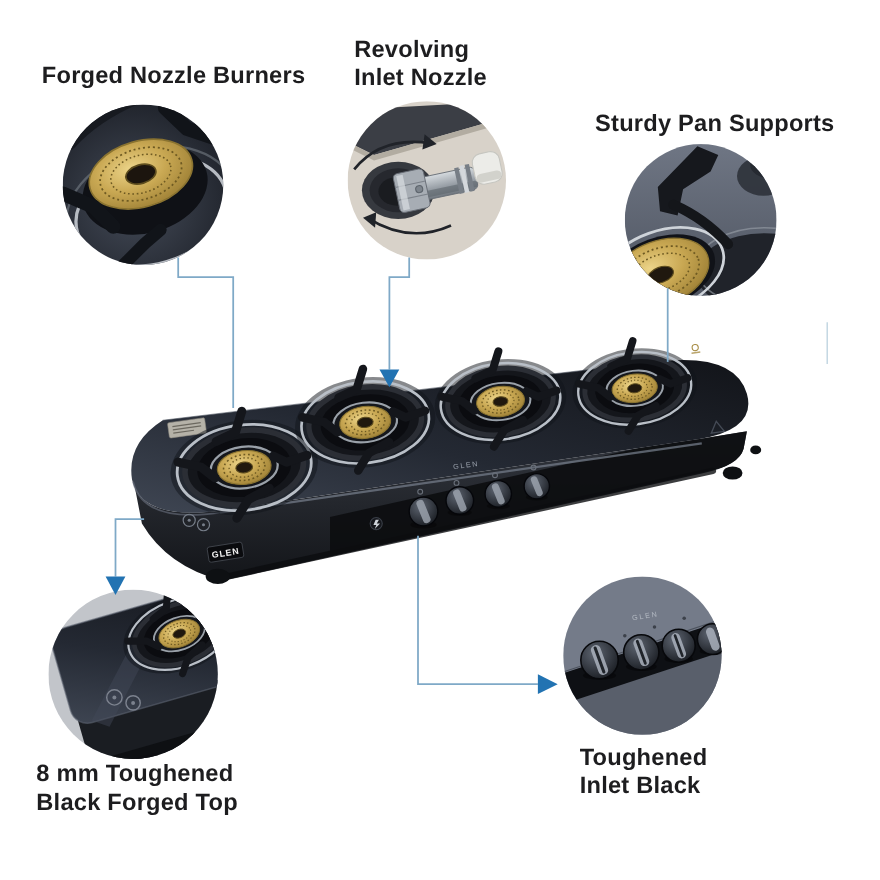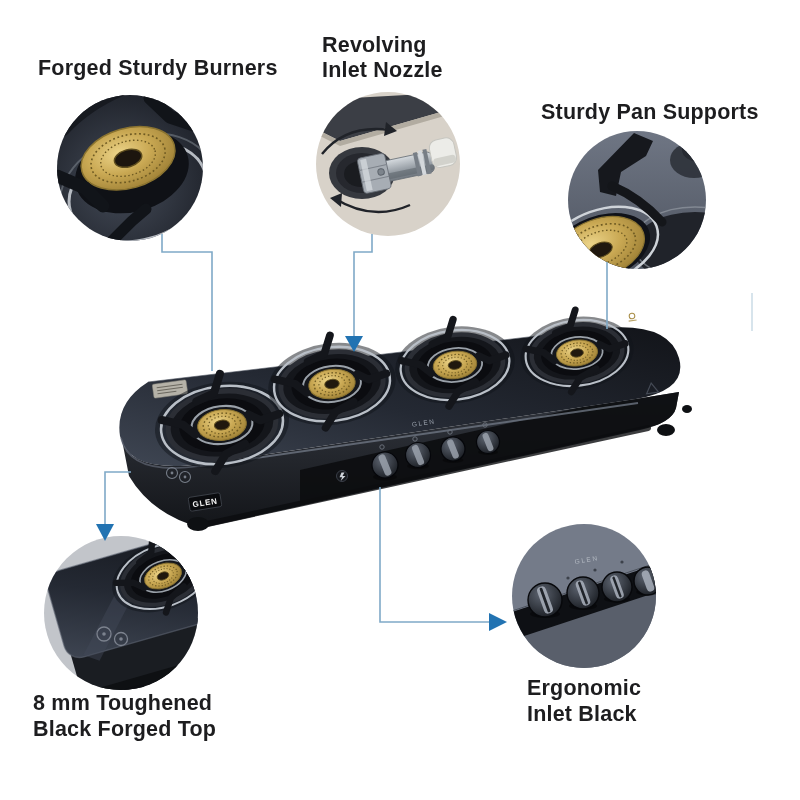--- a/index.html
+++ b/index.html
@@ -24,35 +24,35 @@
   .label-pan   {left:541px; top:100px;}
   .label-glass {left:33px;  top:690px; line-height:26px;}
   .label-knobs {left:527px; top:675px; line-height:26px;}
 </style>
 </head>
 <body>
 
 <div class="canvas">
 
   <div class="label label-brass">
-    <span>Forged Sturdy Burners</span>
+    <span>Forged Nozzle Burners</span>
   </div>
   <div class="label label-nozzle">
     <span>Revolving</span>
     <span>Inlet Nozzle</span>
   </div>
   <div class="label label-pan">
     <span>Sturdy Pan Supports</span>
   </div>
   <div class="label label-glass">
     <span>8 mm Toughened</span>
     <span>Black Forged Top</span>
   </div>
   <div class="label label-knobs">
-    <span>Ergonomic</span>
+    <span>Toughened</span>
     <span>Inlet Black</span>
   </div>
 
   <svg class="stage" width="800" height="800" viewBox="0 0 800 800">
     <defs>
       <radialGradient id="brassGrad" cx="42%" cy="38%" r="75%">
         <stop offset="0%" stop-color="#ecd489"></stop>
         <stop offset="45%" stop-color="#c9a853"></stop>
         <stop offset="100%" stop-color="#93762e"></stop>
       </radialGradient>

